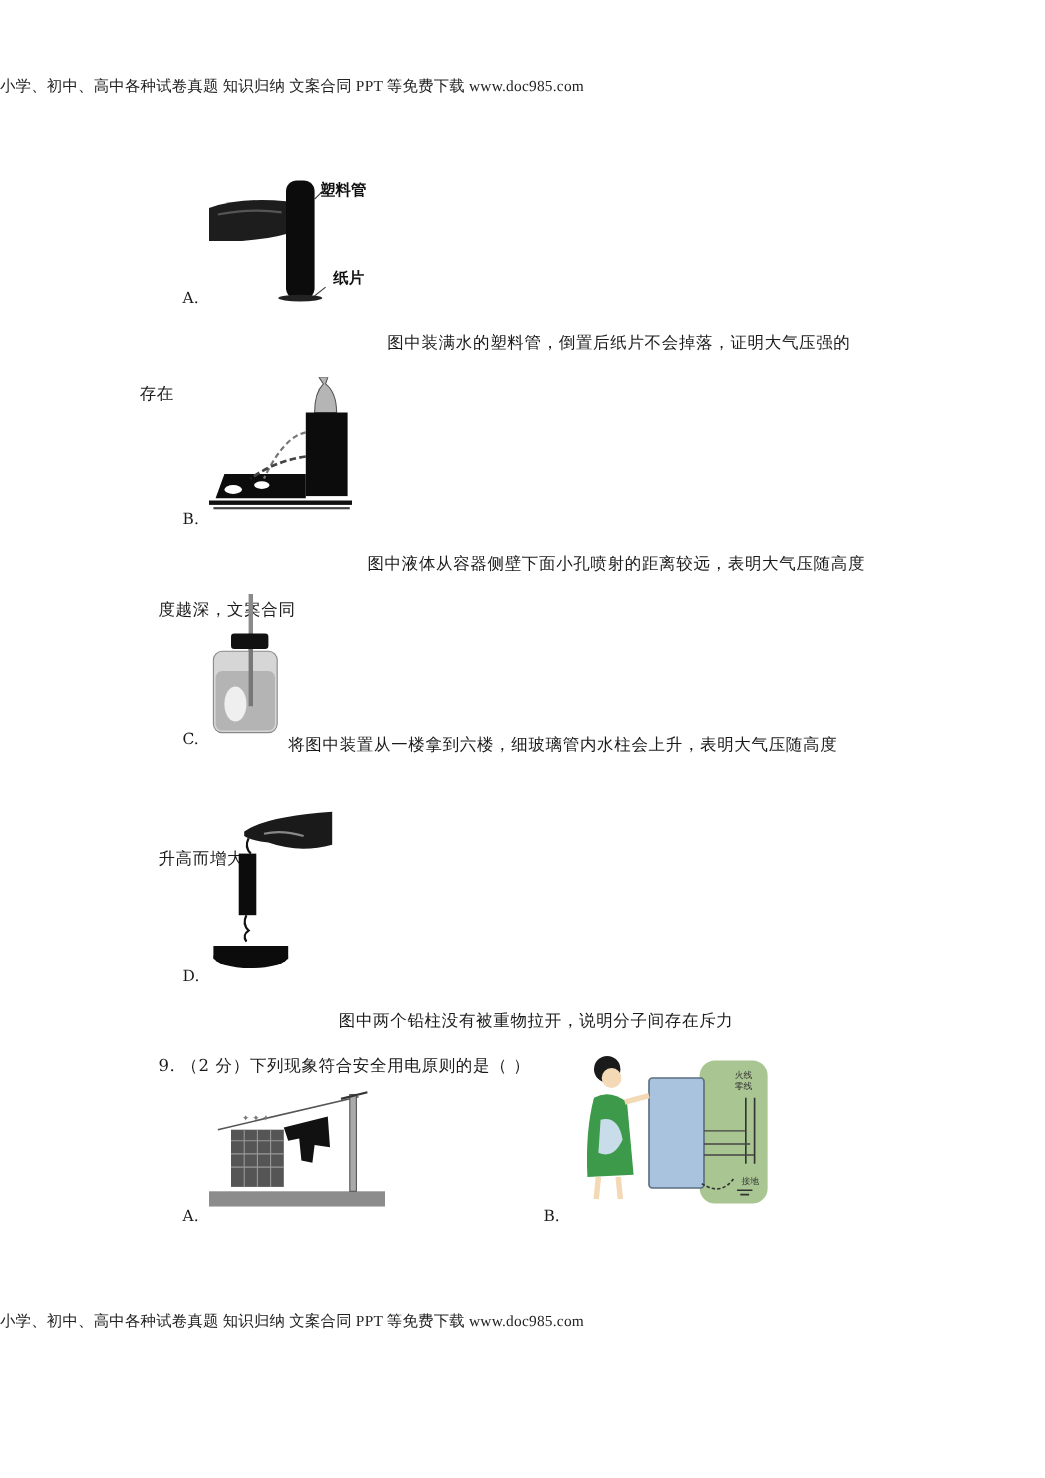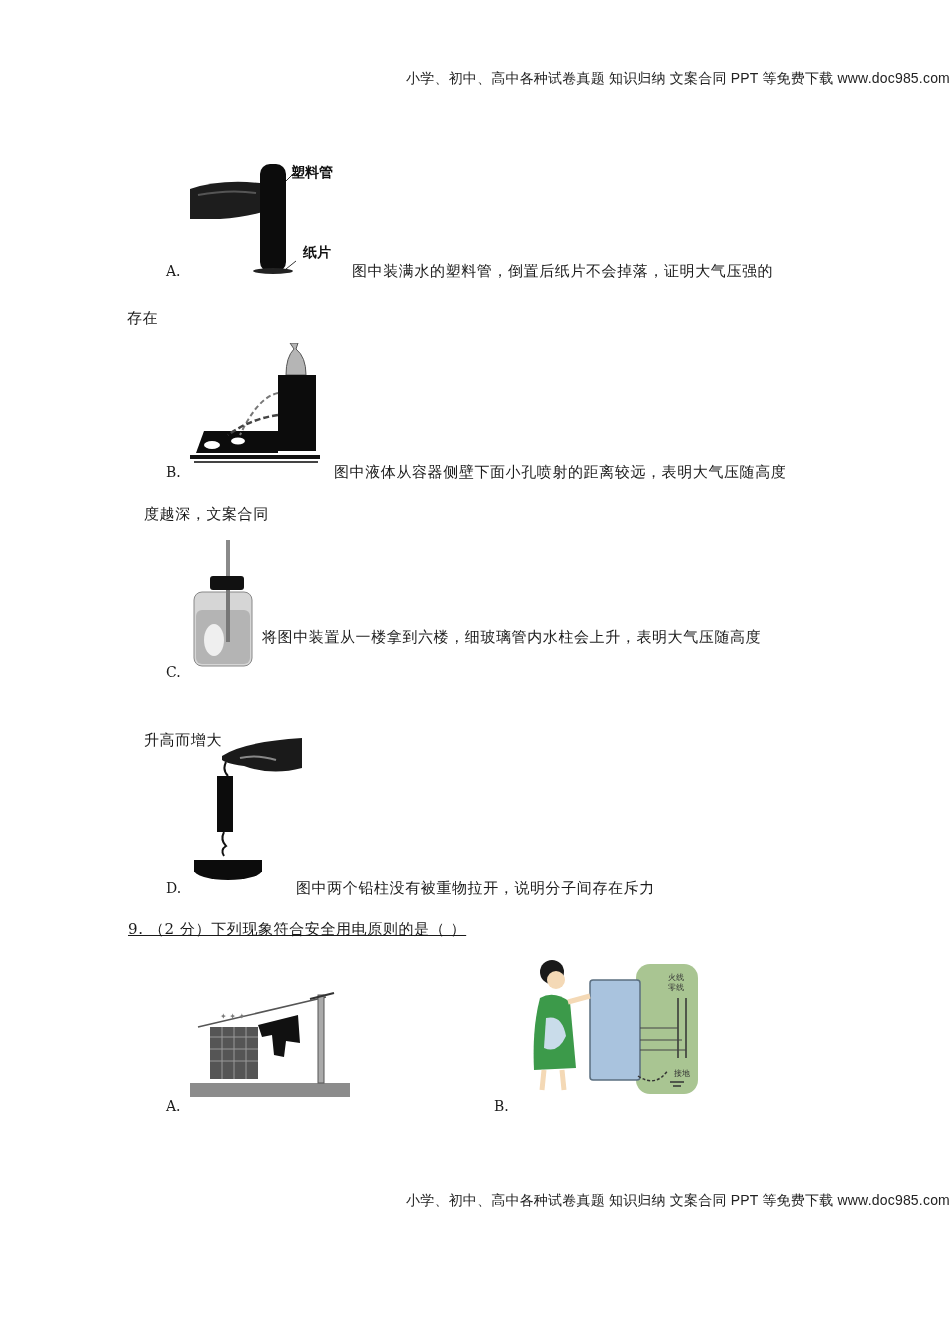--- a/index.html
+++ b/index.html
@@ -1,20 +1,20 @@
 <!DOCTYPE html>
 <html><head>
 <meta charset="utf-8">
 <style>
   html, body { margin:0; padding:0; background:#ffffff; }
   body { width:950px; height:1344px; position:relative; overflow:hidden;
          font-family: "DejaVu Serif", "Liberation Serif", serif; color:#111; }
-  .hdr { position:absolute; left:0; width:950px; text-align:right;
-         font-family: Liberation Sans, sans-serif; font-size:14px; color:#222; letter-spacing:0.2px; }
-  .txt { position:absolute; font-size:15px; color:#1a1a1a; white-space:nowrap; letter-spacing:0.6px; }
+  .hdr { position:absolute; left:0; width:950px; text-align:left;
+         font-family: Liberation Serif, serif; font-size:14px; color:#222; letter-spacing:0.2px; }
+  .txt { position:absolute; font-size:15px; color:#1a1a1a; white-space:nowrap; letter-spacing:0.6px;margin-top:40px; }
   .lbl { position:absolute; font-size:14px; color:#1a1a1a; }
   .fig { position:absolute; }
   svg { display:block; }
 </style>
 </head>
 <body>
 
 <div class="hdr" style="top:70px;">小学、初中、高中各种试卷真题 知识归纳 文案合同 PPT 等免费下载   www.doc985.com</div>
 
 <div class="fig" style="left:190px;top:161px;width:160px;height:115px;">
@@ -69,23 +69,23 @@
     <path d="M30,20 Q50,6 110,2 L110,32 Q80,40 52,30 Q36,28 30,24 Z" fill="#1a1a1a"></path>
     <path d="M48,22 Q64,18 84,24" stroke="#888" stroke-width="2" fill="none"></path>
     <path d="M34,26 Q30,34 36,40" stroke="#111" stroke-width="2" fill="none"></path>
     <rect x="25" y="40" width="16" height="56" fill="#0c0c0c"></rect>
     <path d="M32,96 Q28,104 34,110 Q28,114 32,120" stroke="#111" stroke-width="2" fill="none"></path>
     <ellipse cx="36" cy="134" rx="34" ry="10" fill="#0c0c0c"></ellipse>
     <rect x="2" y="124" width="68" height="12" fill="#0c0c0c"></rect>
   </svg>
 </div>
 <div class="lbl" style="left:166px;top:880px;">D.</div>
-<div class="txt" style="left:296px;top:879px;">图中两个铅柱没有被重物拉开，说明分子间存在斥力</div>
+<div class="txt" style="left:308px;top:879px;">图中两个铅柱没有被重物拉开，说明分子间存在斥力</div>
 
-<div class="txt" style="left:128px;top:920px;text-decoration:underline;">9. （2 分）下列现象符合安全用电原则的是（      ）</div>
+<div class="txt" style="left:144px;top:920px;">9. （2 分）下列现象符合安全用电原则的是（      ）</div>
 
 <div class="fig" style="left:190px;top:985px;width:160px;height:112px;">
   <svg width="160" height="112" viewBox="0 0 160 112">
     <rect x="0" y="98" width="160" height="14" fill="#8c8c8c"></rect>
     <line x1="8" y1="42" x2="136" y2="12" stroke="#555" stroke-width="1.5"></line>
     <rect x="20" y="42" width="48" height="52" fill="#555"></rect>
     <path d="M20,52 L68,52 M20,64 L68,64 M20,76 L68,76 M32,42 L32,94 M44,42 L44,94 M56,42 L56,94" stroke="#999" stroke-width="1"></path>
     <path d="M68,40 L108,30 L110,58 L96,56 L94,72 L84,70 L82,50 L72,52 Z" fill="#111"></path>
     <rect x="128" y="10" width="6" height="88" fill="#aaa" stroke="#555" stroke-width="1"></rect>
     <line x1="120" y1="14" x2="144" y2="8" stroke="#333" stroke-width="2"></line>

